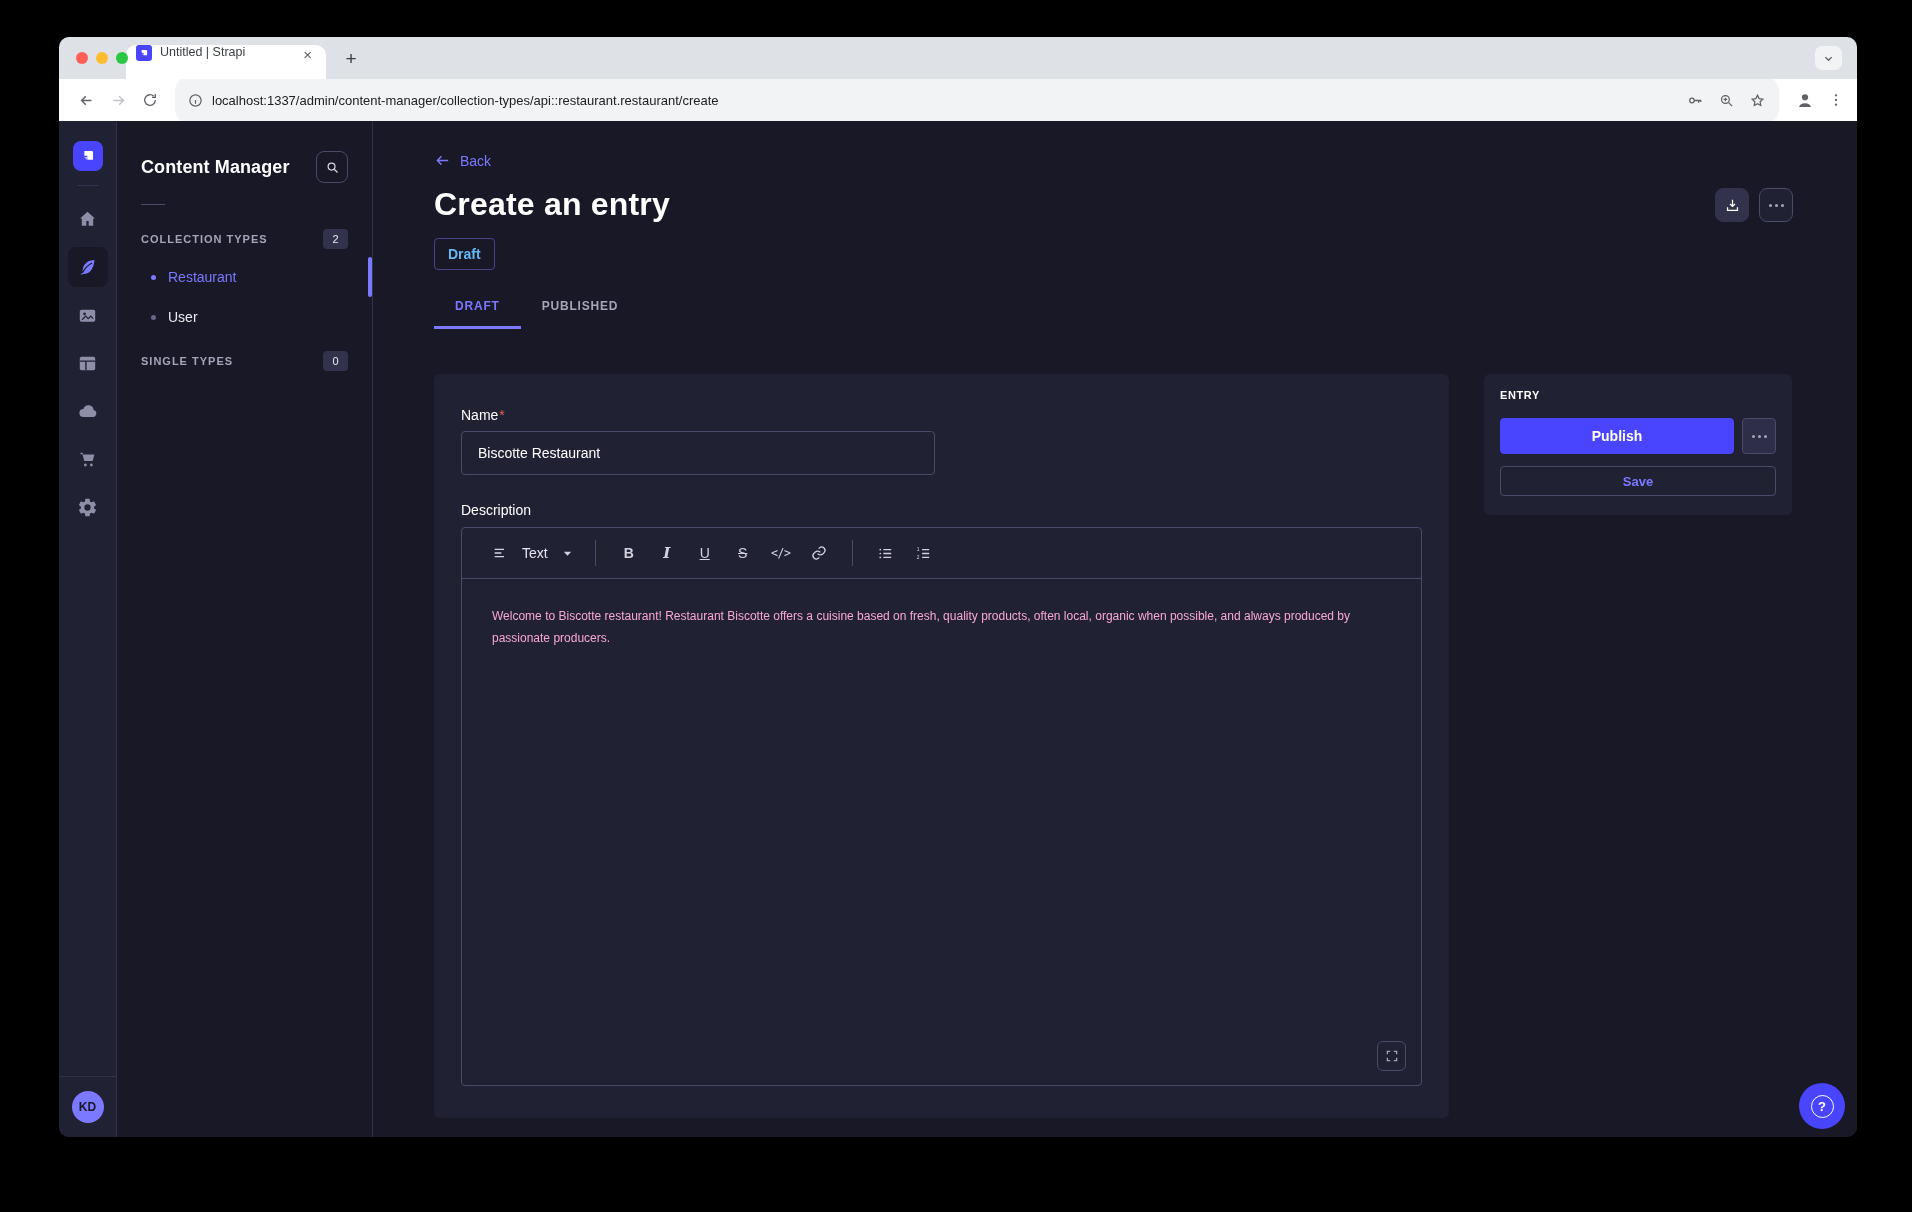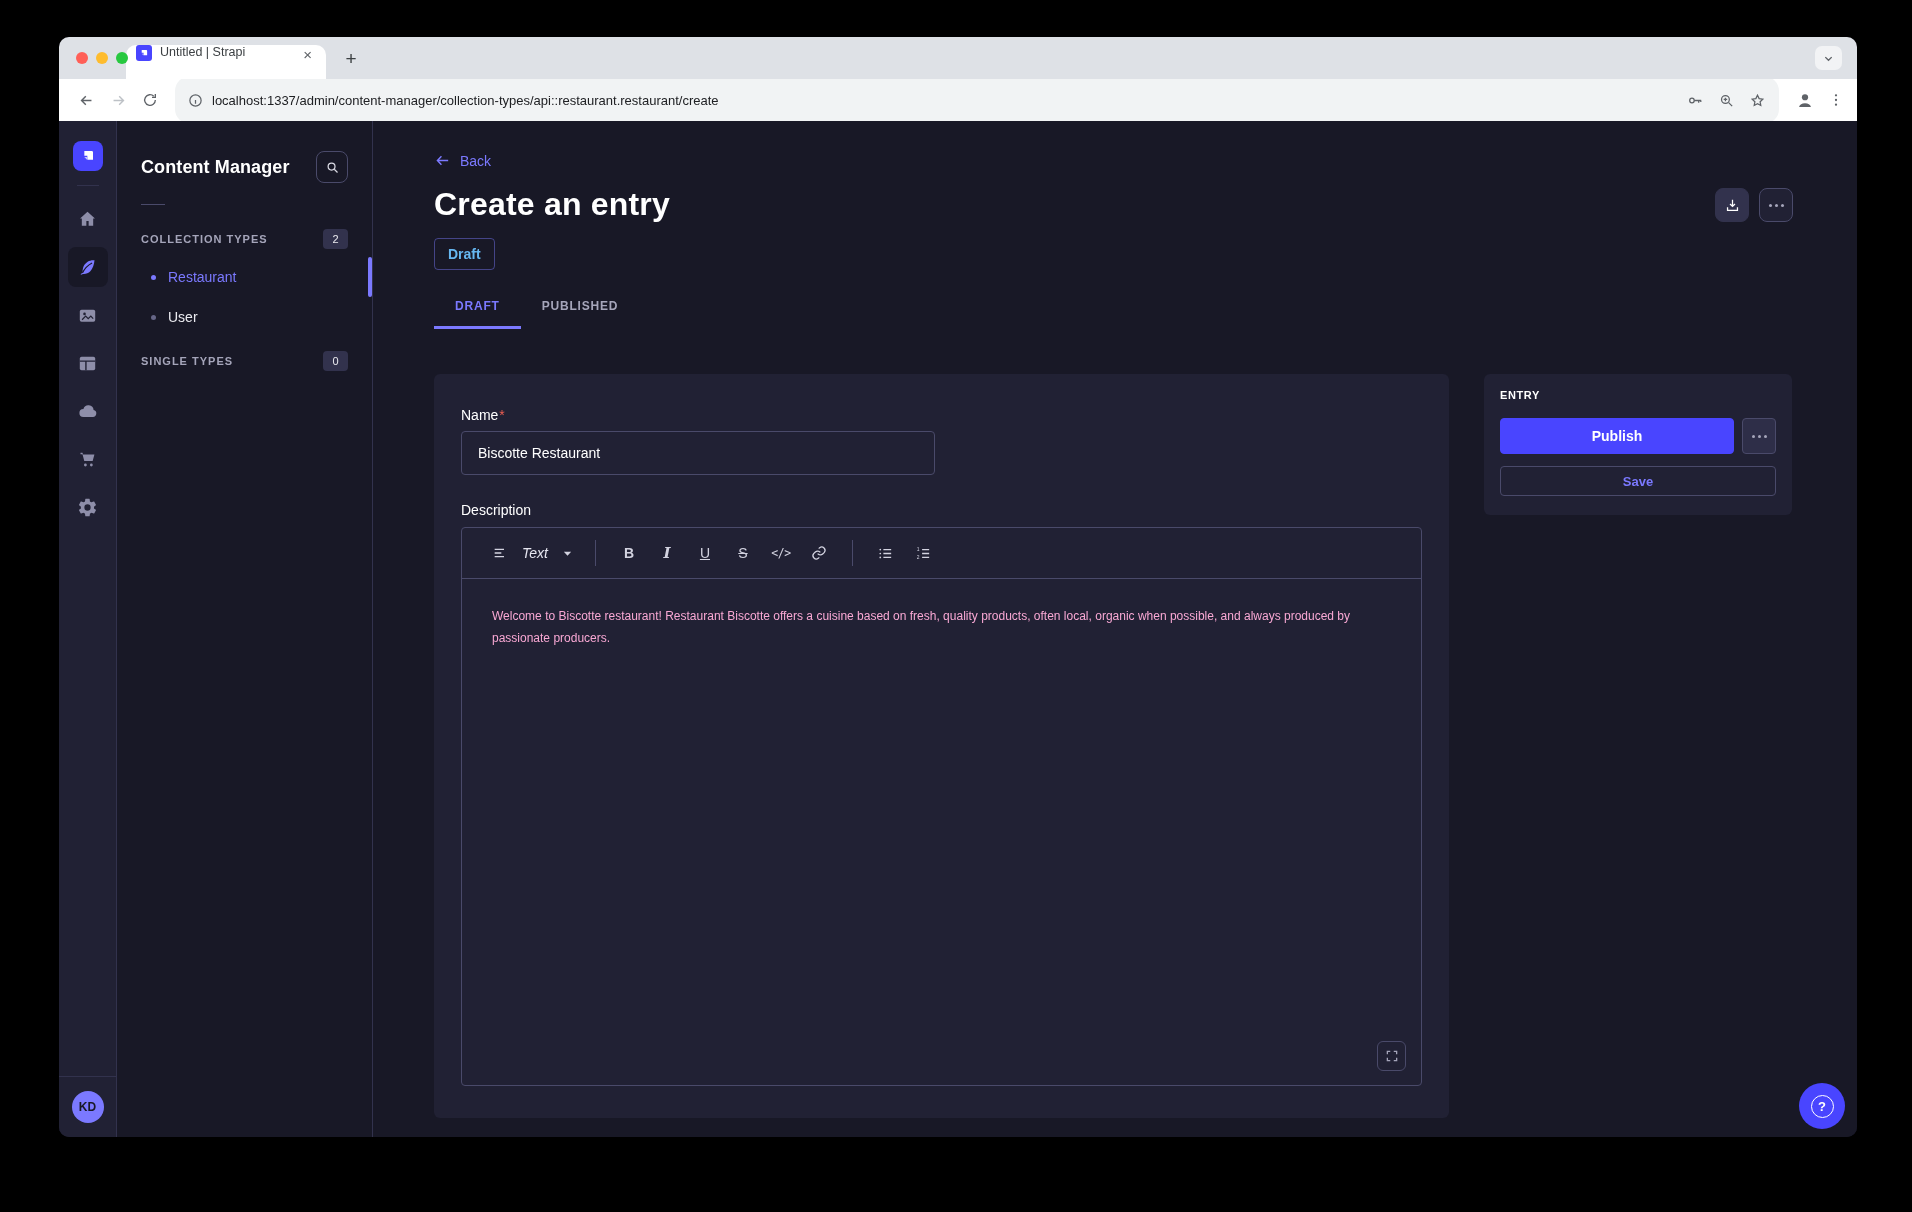--- a/index.html
+++ b/index.html
@@ -87,21 +87,21 @@
   .form-card { width:1015px; background:#212134; border-radius:6px; padding:32px 27px 32px; }
   .field-label { font-size:14px; font-weight:normal; color:#fff; }
   .req { color:#ee5e52; margin-left:1px; }
   .text-input { display:block; margin-top:7px; width:474px; height:44px; background:#212134; border:1px solid #4a4a6a;
                 border-radius:4px; color:#fff; font-size:14px; padding:0 16px; font-family:"Liberation Sans", sans-serif; outline:none; }
   .desc-label { margin-top:27px; }
   .editor { margin-top:9px; width:100%; height:559px; border:1px solid #4a4a6a; border-radius:4px; overflow:hidden;
             display:flex; flex-direction:column; background:#212134; }
   .ed-toolbar { height:51px; border-bottom:1px solid #4a4a6a; display:flex; align-items:center; padding:0 26px; gap:8px; color:#d3d3e0; flex-shrink:0; }
   .ed-btn { min-width:30px; height:32px; display:flex; align-items:center; justify-content:center; border-radius:4px; color:#d3d3e0; font-size:14px; }
-  .ed-style { display:flex; align-items:center; gap:14px; padding:0 4px;font-style:italic; }
+  .ed-style { display:flex; align-items:center; gap:14px; padding:0 4px; }
   .ed-style .lbl { font-size:14px; color:#e6e6f0; }
   .ed-sep { width:1px; height:26px; background:#4a4a6a; margin:0 10px; }
   .ed-b { font-weight:bold; }
   .ed-i { font-family:"DejaVu Serif", serif; font-style:italic; font-weight:600; font-size:15px; }
   .ed-u { text-decoration:underline; }
   .ed-s { text-decoration:line-through; }
   .ed-code { font-family:"DejaVu Sans Mono", monospace; font-size:11.5px; letter-spacing:-.5px; }
   .ed-content { flex:1; padding:26px 30px; position:relative; }
   .ed-text { font-size:12px; line-height:22px; color:#f9a8d4; max-width:905px; }
   .expand-btn { position:absolute; right:15px; bottom:14px; width:29px; height:30px; border:1px solid #4a4a6a;

